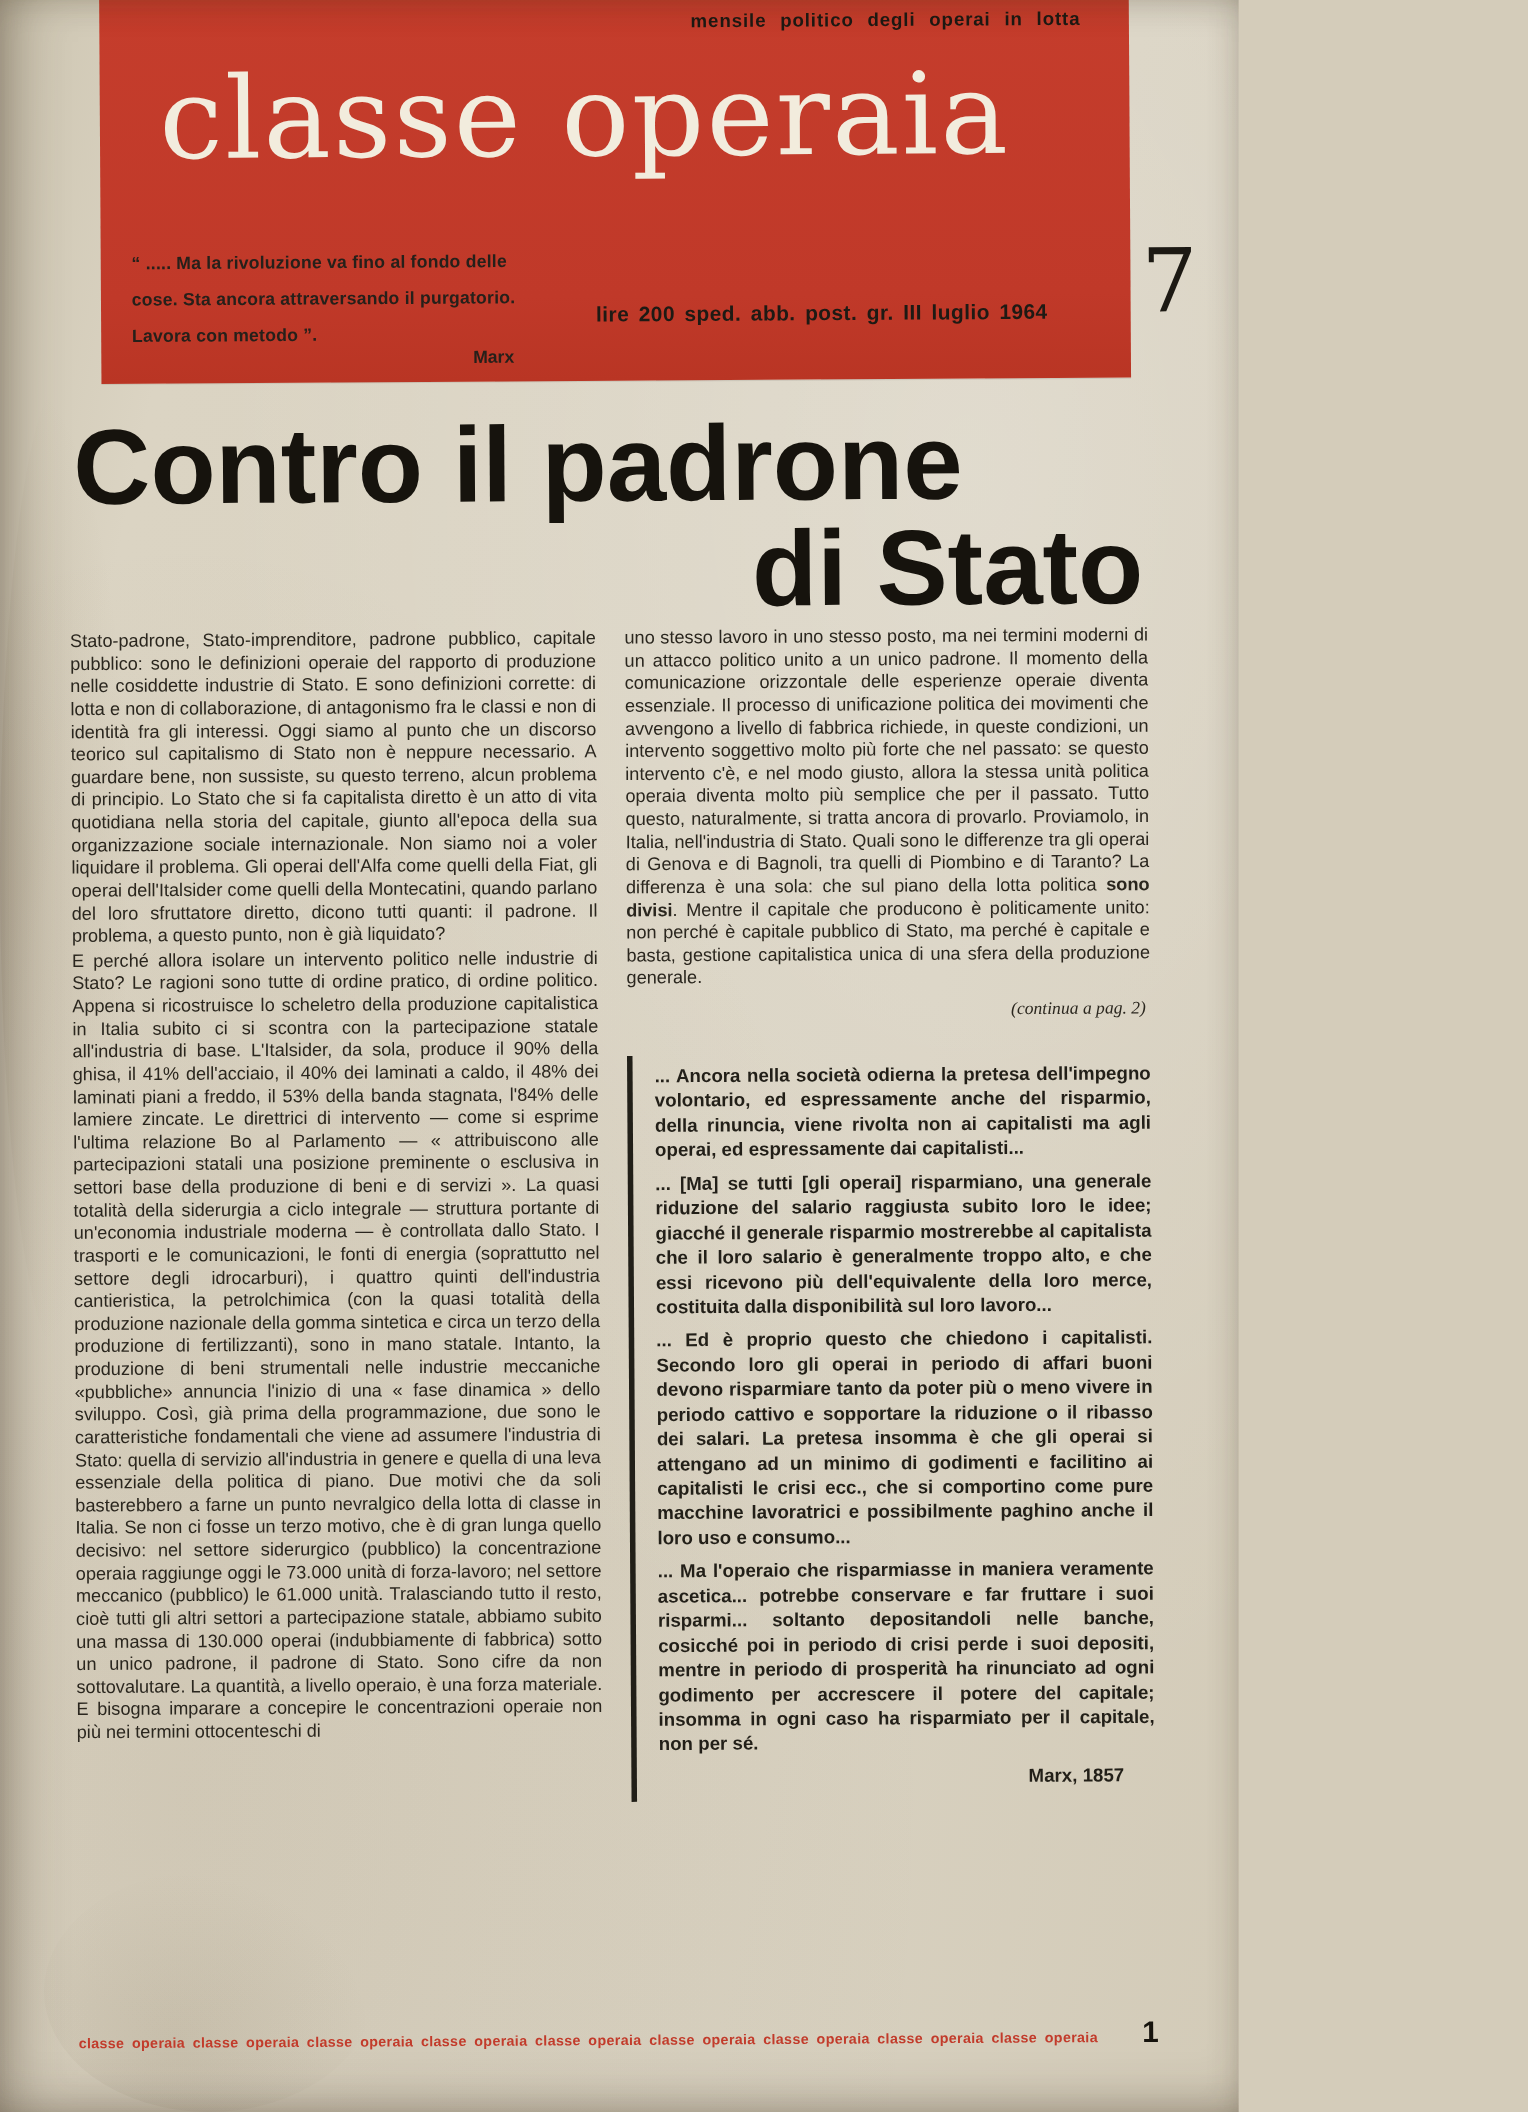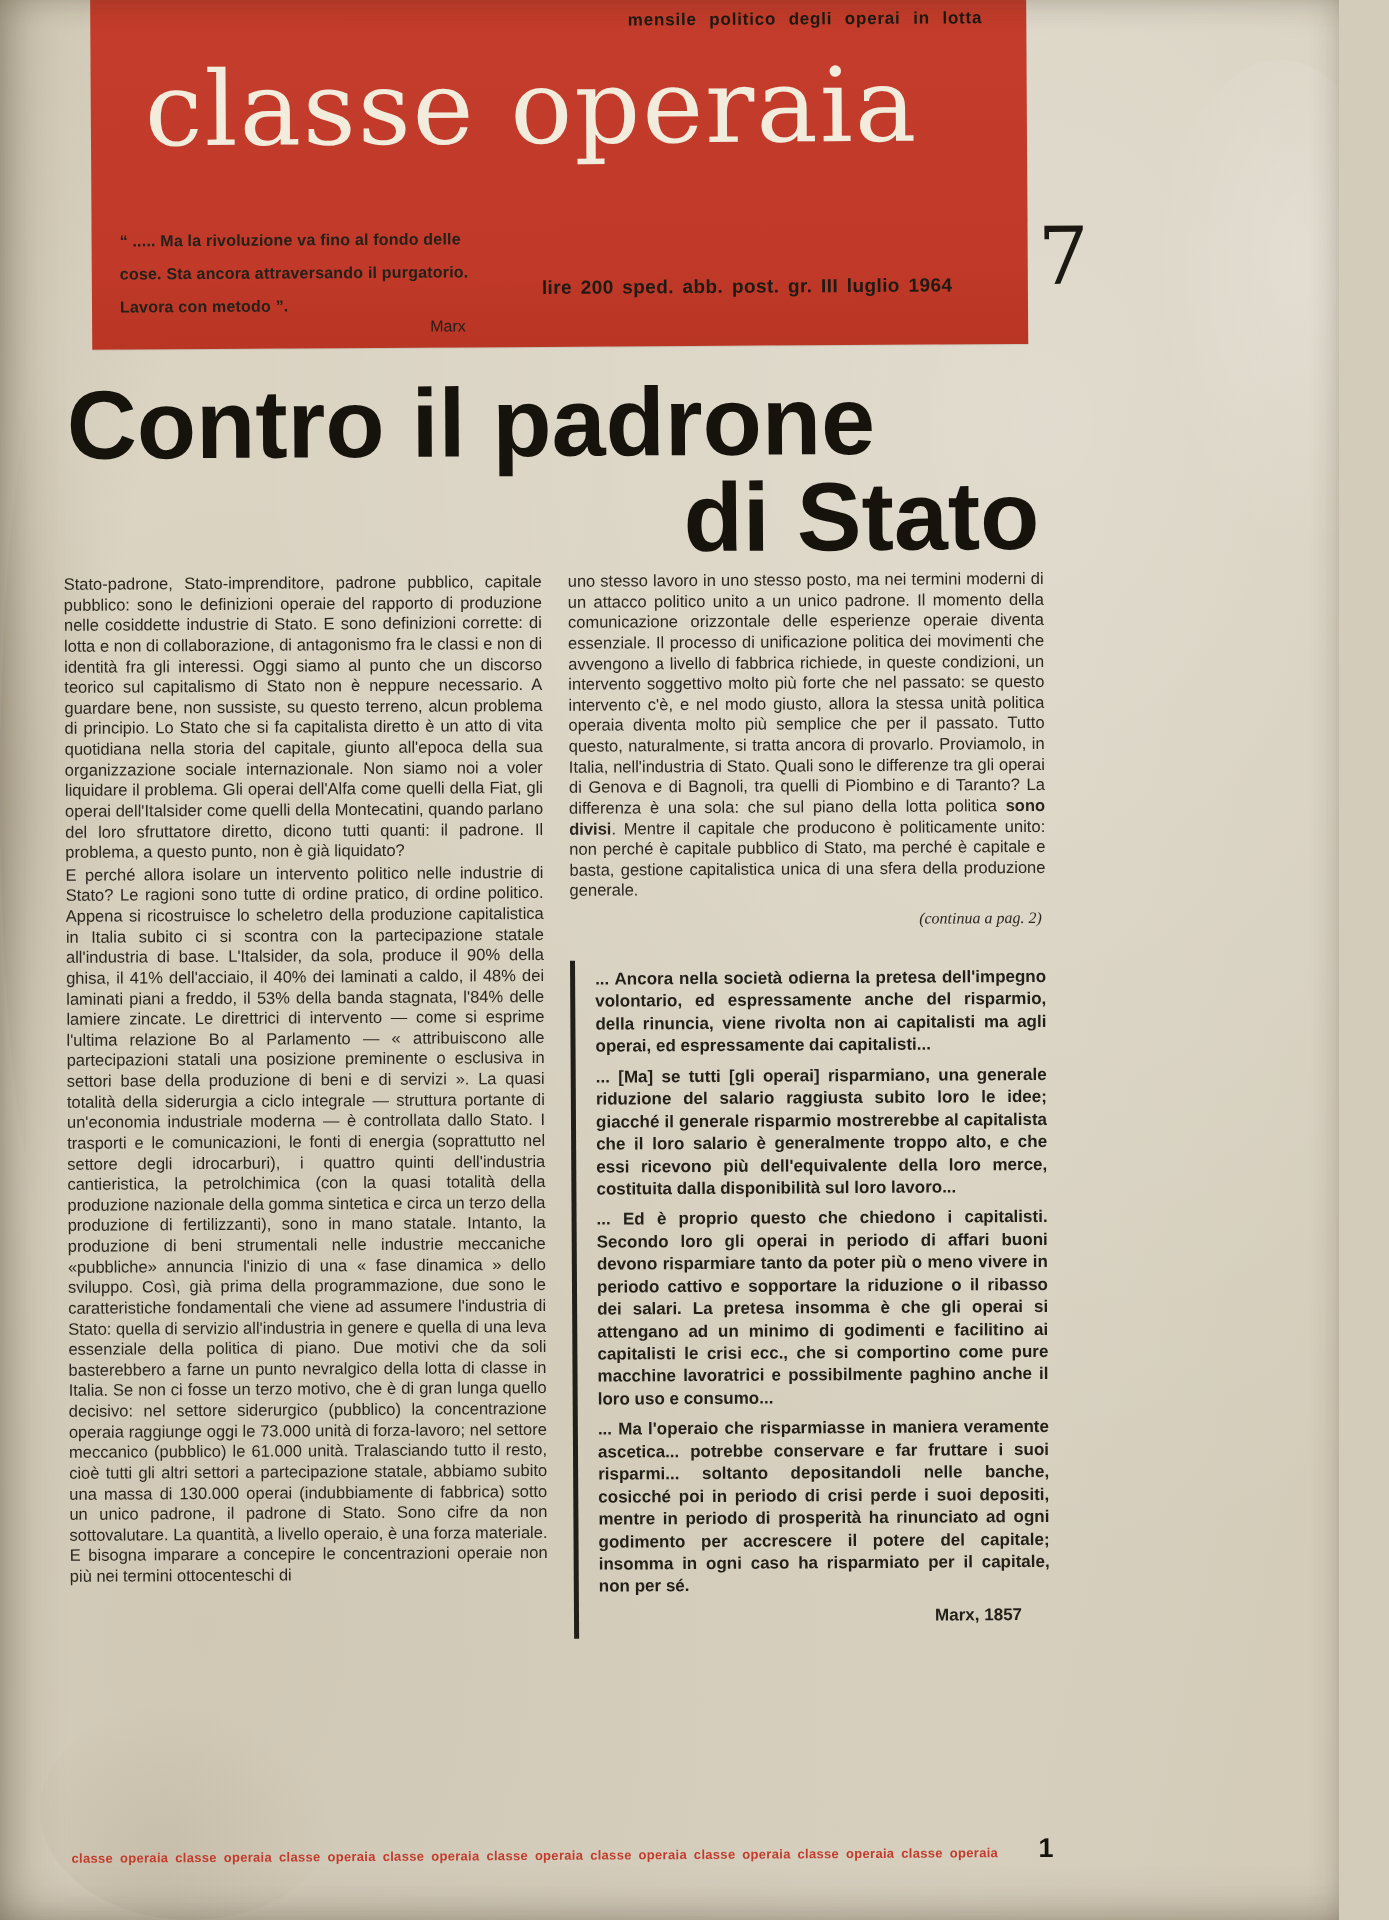--- a/index.html
+++ b/index.html
@@ -1,18 +1,18 @@
 <!DOCTYPE html>
 <html><head>
 <meta charset="utf-8">
 <style>
   * { margin:0; padding:0; box-sizing:border-box; }
   html,body { background:#d4ccba; }
   .page {
-    position:relative; width:1339px; height:1920px; overflow:hidden;
+    position:relative; width:1126px; height:1920px; overflow:hidden;
     font-family:"Liberation Sans", sans-serif; color:#262219;
     background:
       radial-gradient(ellipse at 78% 22%, rgba(255,255,255,0.22), rgba(255,255,255,0) 55%),
       radial-gradient(ellipse at 15% 85%, rgba(120,100,70,0.10), rgba(120,100,70,0) 50%),
       linear-gradient(102deg, #cdc5b1 0%, #dbd4c3 14%, #d8d1c0 68%, #d3cbb8 100%);
   }
   .page::after {
     content:""; position:absolute; inset:0; pointer-events:none; z-index:50;
     box-shadow:
       inset 32px 0 50px -22px rgba(60,48,30,0.38),
@@ -39,21 +39,21 @@
     font-size:103px; letter-spacing:2px; color:#f2ecdd;
     white-space:nowrap;
   }
   .mast-quote {
     position:absolute; left:28px; top:228px;
     font-size:16px; font-weight:bold; color:#26201a; line-height:2.05;
     letter-spacing:0.2px;
   }
   .mast-quote-attr {
     position:absolute; left:338px; top:322px;
-    font-size:16px; font-weight:normal; color:#26201a;
+    font-size:16px; font-weight:bold; color:#26201a;
   }
   .issue-info {
     position:absolute; left:450px; top:282px;
     font-size:19px; font-weight:bold; color:#1e1a14;
     letter-spacing:0.4px; word-spacing:3px;
   }
   .issue-number {
     position:absolute; left:1042px; top:212px;
     font-family:"DejaVu Serif", serif; font-size:80px; color:#1c1913;
   }

